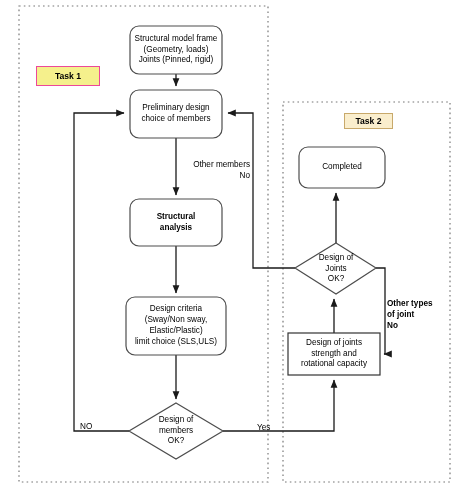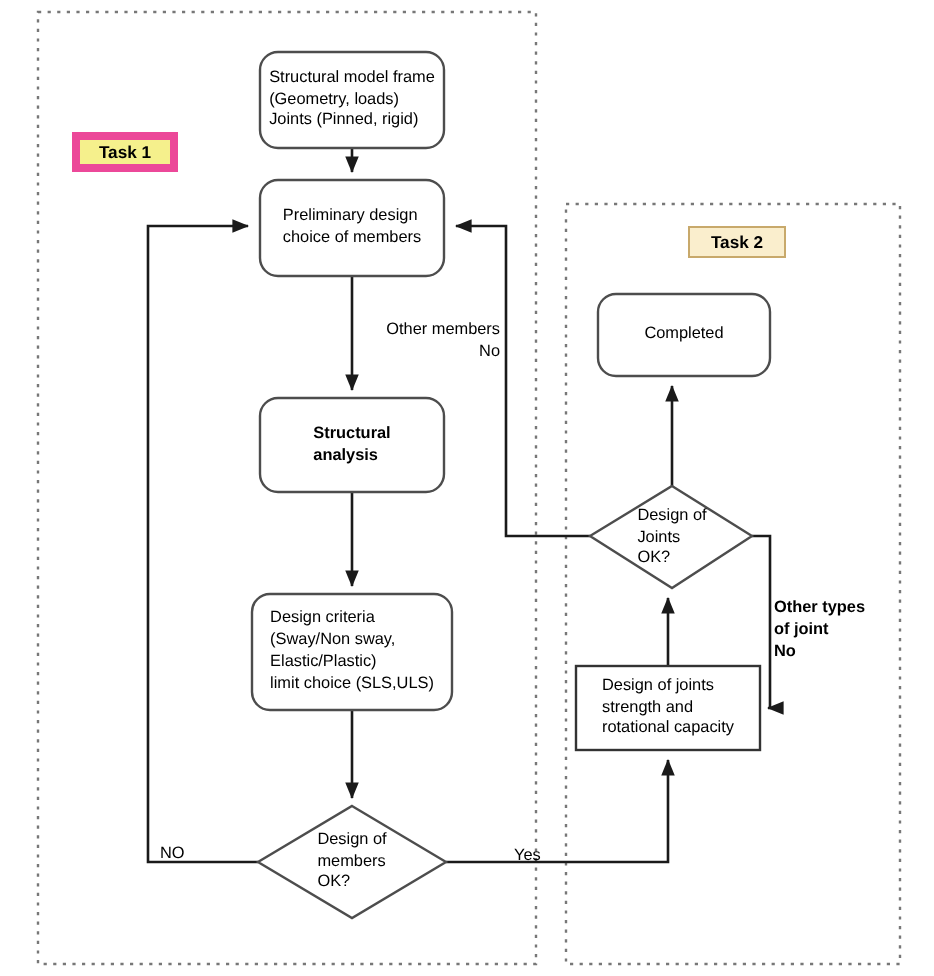--- a/index.html
+++ b/index.html
@@ -21,20 +21,21 @@
     top: 0;
     width: 467px;
     height: 488px;
     overflow: visible;
   }
   .node-text {
     position: absolute;
     display: flex;
     align-items: center;
     justify-content: center;
+    text-align: center;
     color: #000000;
     font-size: 8.2px;
     line-height: 1.32;
     white-space: pre-line;
     pointer-events: none;
   }
   .edge-label {
     position: absolute;
     color: #000000;
     font-size: 8.2px;
@@ -142,17 +143,17 @@
 No</div>
 
   <div class="edge-label" style="left:80px; top:422px; width:24px; text-align:left;">NO</div>
 
   <div class="edge-label" style="left:257px; top:423px; width:24px; text-align:left;">Yes</div>
 
   <div class="edge-label" style="left:387px; top:299px; width:56px; text-align:left;font-weight:bold;">Other types
 of joint
 No</div>
 
-  <div class="task-chip" style="left:36px; top:66px; width:53px; height:20px; background:#f5f08c; border:4px solid #ec4899;">Task 1</div>
+  <div class="task-chip" style="left:36px; top:66px; width:64px; height:20px; background:#f5f08c; border:1px solid #ec4899;">Task 1</div>
 
   <div class="task-chip" style="left:344px; top:113px; width:49px; height:16px; background:#faeecd; border:1px solid #c8a96b;">Task 2</div>
 
 </div>
 
 </body></html>

